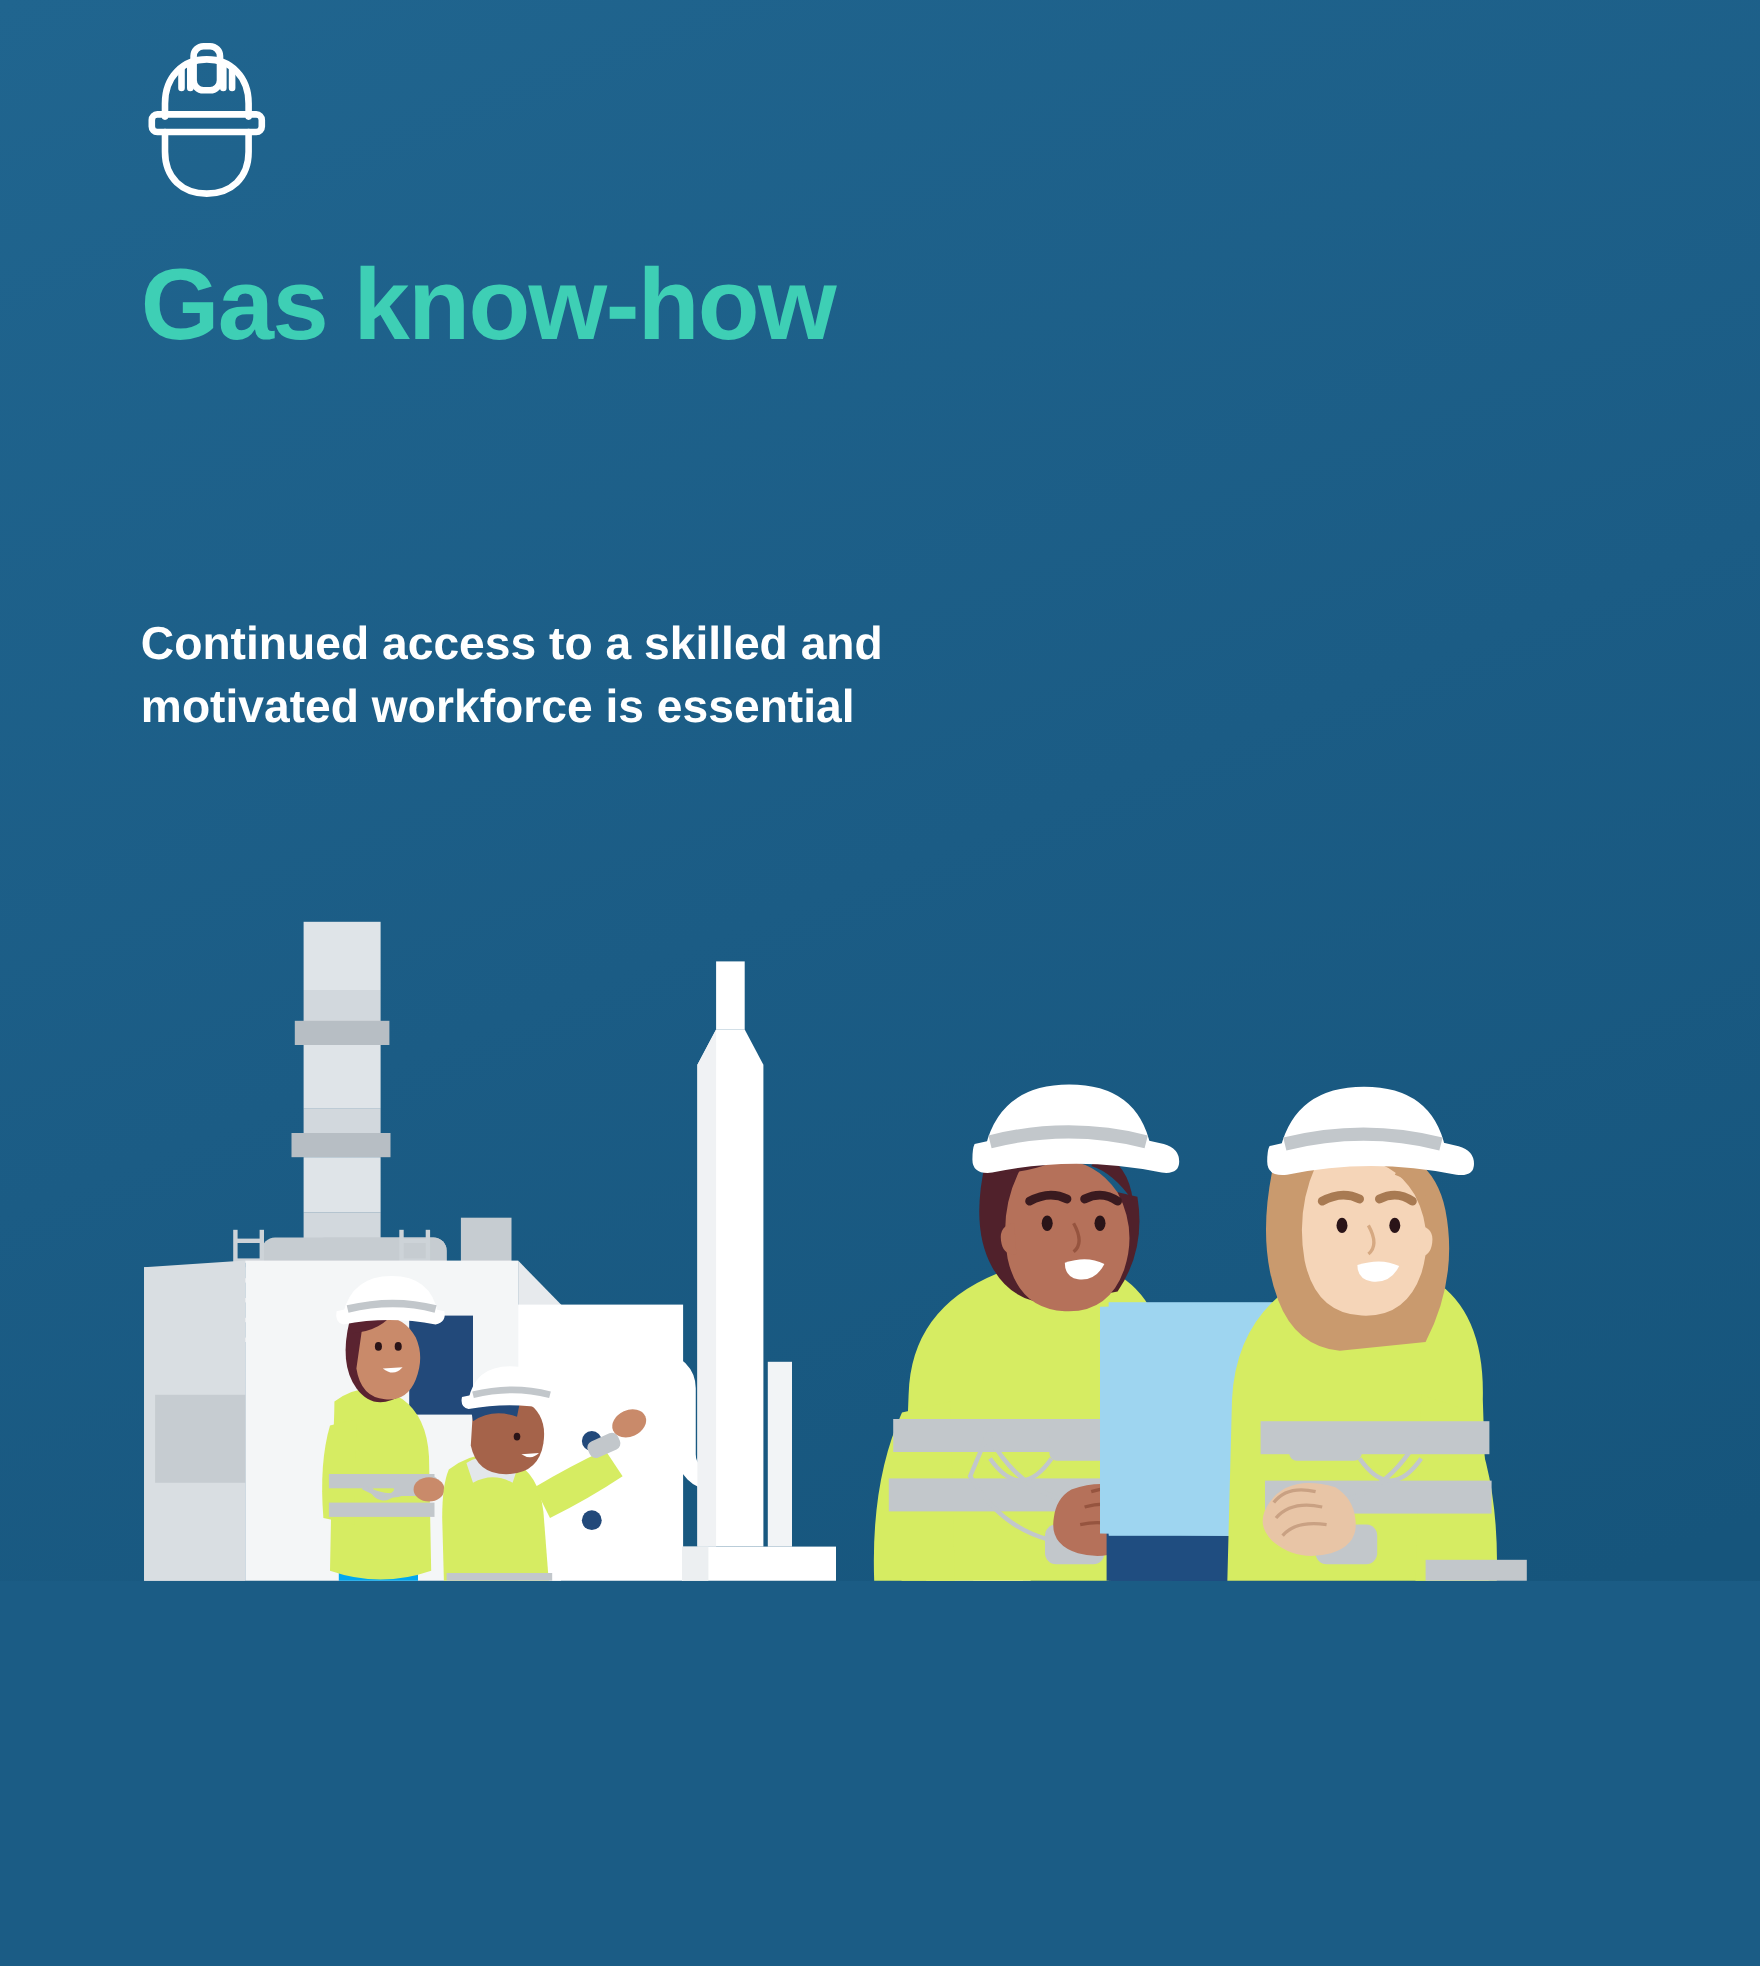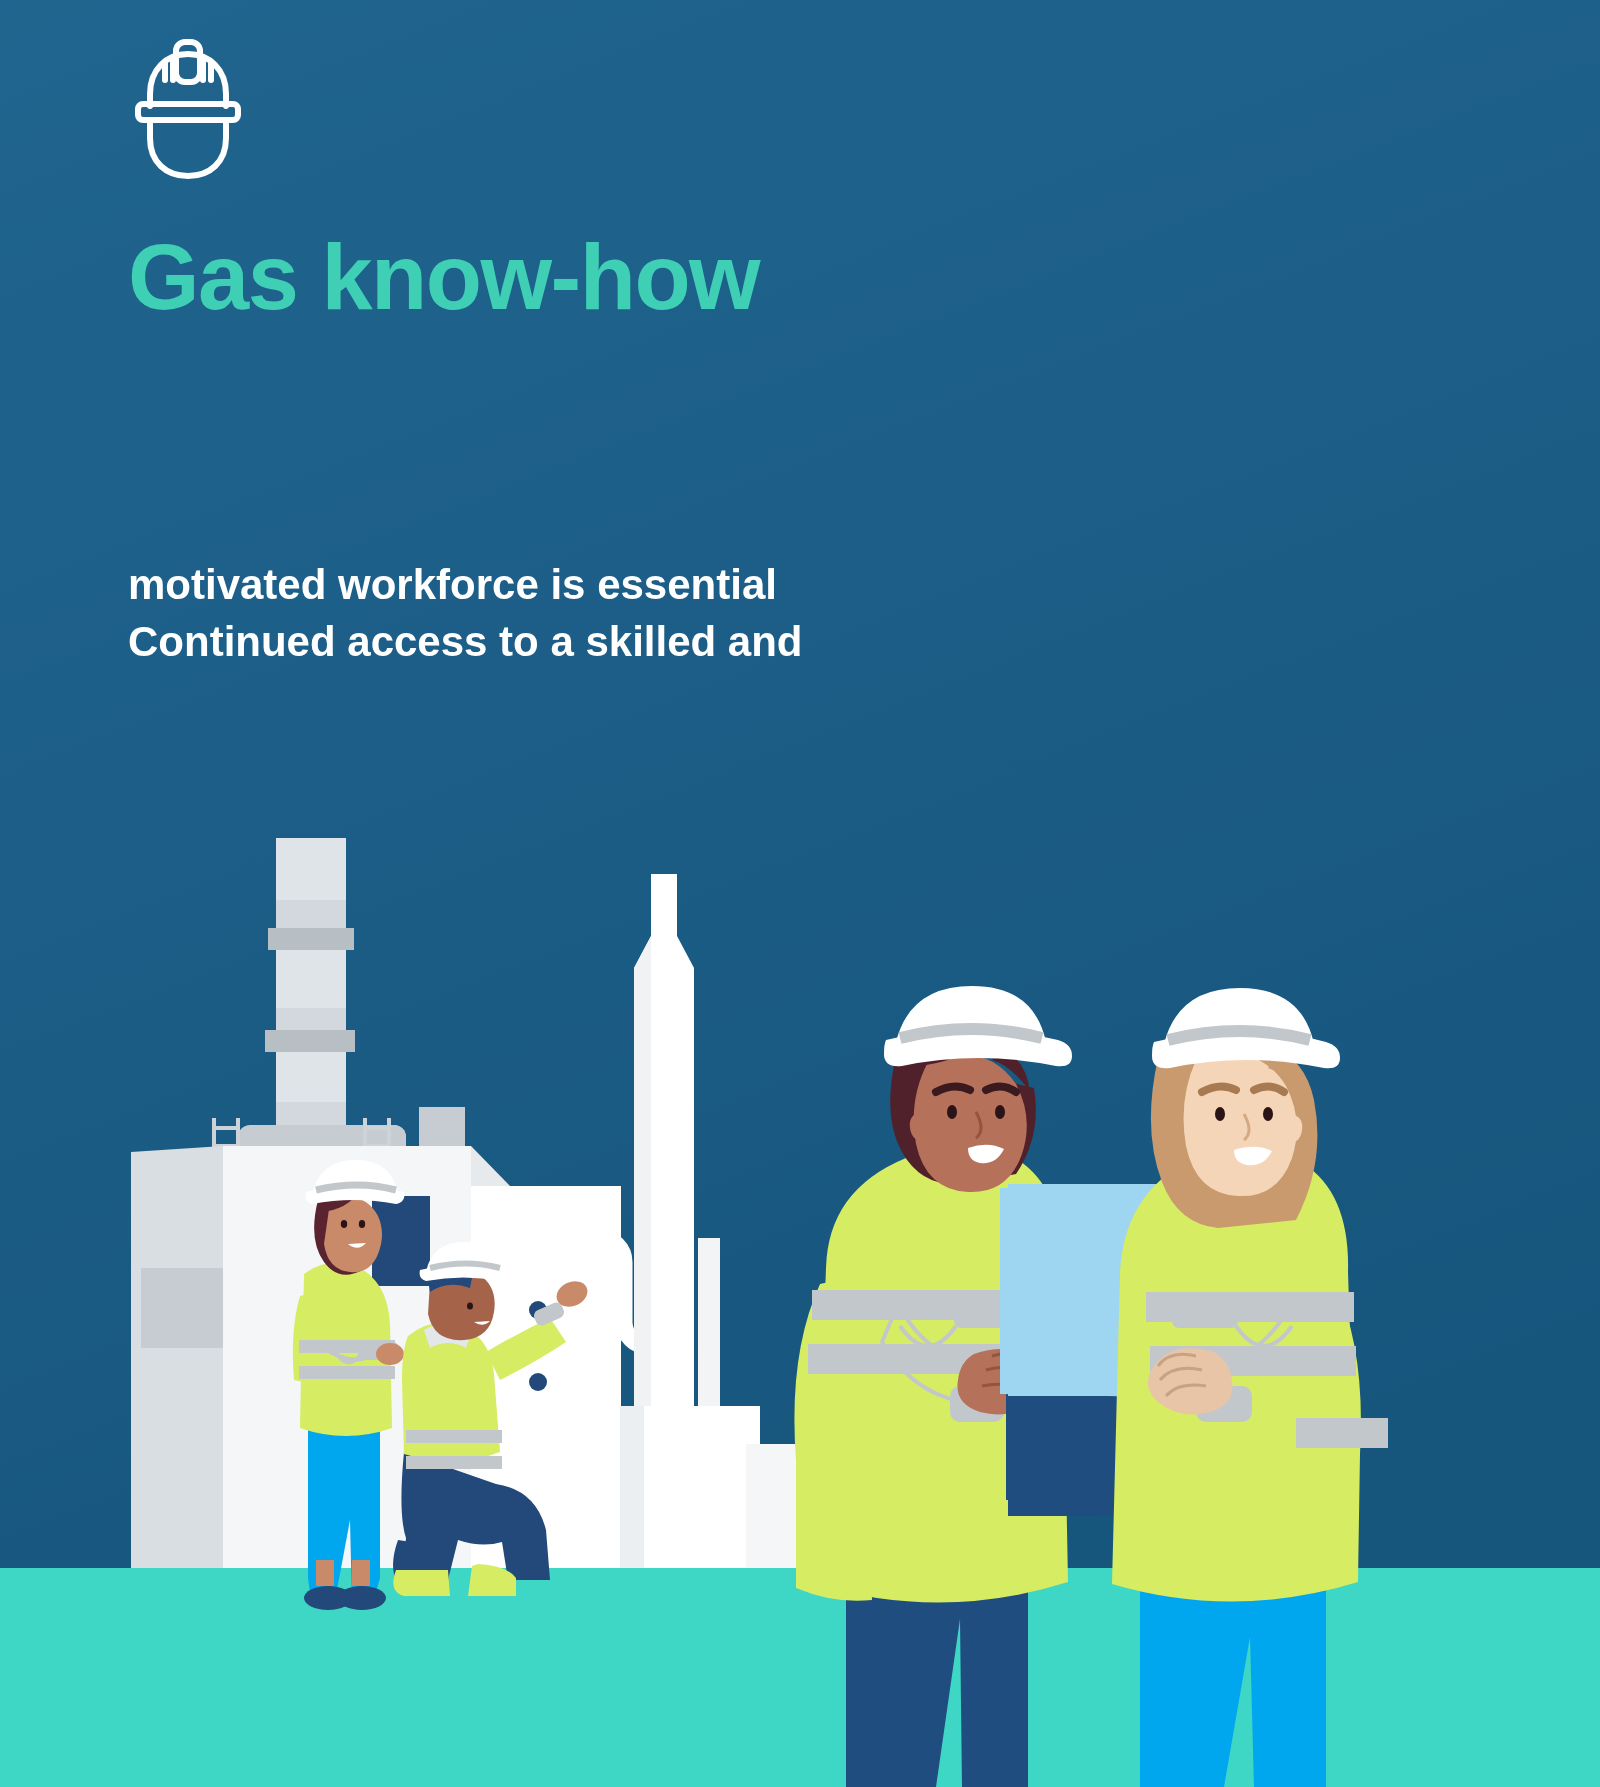--- a/index.html
+++ b/index.html
@@ -4,21 +4,21 @@
 <style>
   html,body{margin:0;padding:0;}
   body{
     width:1600px;height:1787px;
     background:#1b5c85;
     font-family:"Liberation Sans", sans-serif;
     overflow:hidden;
   }
   #poster{
     position:relative;
-    width:1600px;height:1787px;
+    width:1600px;height:1437px;
     background:linear-gradient(160deg,#1f638d 0%,#1b5c85 45%,#17567d 100%);
     overflow:hidden;
   }
 
   
   .helmet-icon{
     position:absolute;left:128px;top:34px;
     width:120px;height:150px;
   }
   .title-block{
@@ -323,17 +323,17 @@
         <path d="M22 86 V104 C22 128 38 142 60 142 C82 142 98 128 98 104 V86"></path>
       </g>
     </svg>
   </div>
 
   <div class="title-block">
     <p class="title-line accent">Gas know-how</p>
   </div>
 
   <div class="subtitle-block">
+    <p class="subtitle-line">Continued access to a skilled and</p>
     <p class="subtitle-line">motivated workforce is essential</p>
-    <p class="subtitle-line">Continued access to a skilled and</p>
   </div>
 
 </div>
 
 </body></html>

